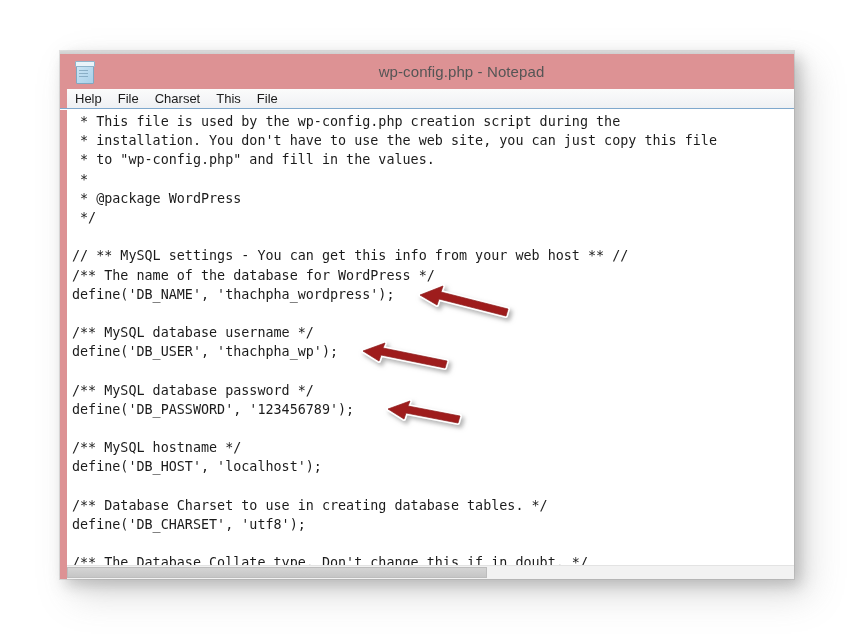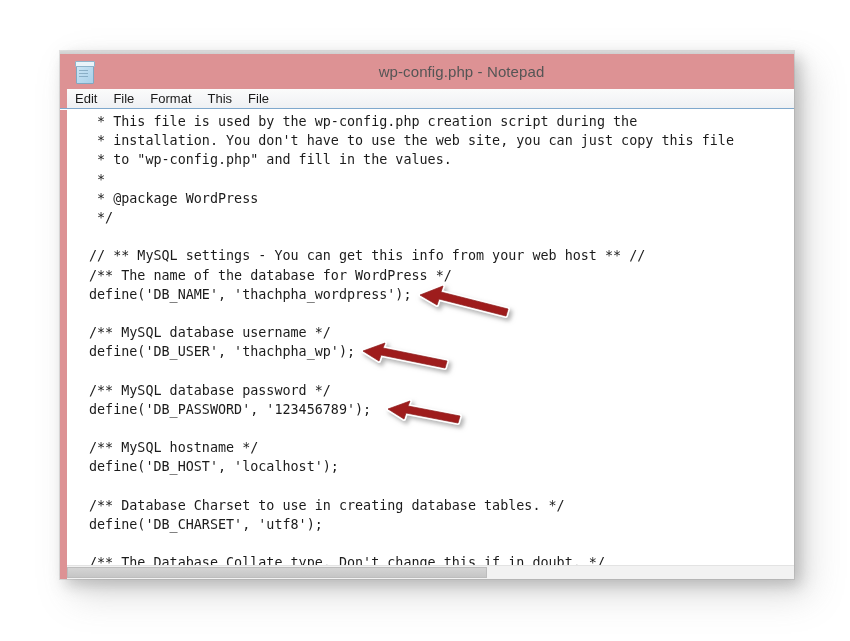--- a/index.html
+++ b/index.html
@@ -157,21 +157,21 @@
     background: #ffffff;
     overflow: hidden;
     padding-top: 2px;
   }
   #code-lines {
     font-family: "DejaVu Sans Mono", monospace;
     font-size: 13.4px;
     line-height: 19.2px;
     color: #1b1b1b;
     white-space: pre;
-    padding-left: 22px;
+    padding-left: 5px;
     letter-spacing: 0px;
   }
   .code-line {
     height: 19.2px;
     white-space: pre;
   }
 
   
   #hscrollbar {
     position: absolute;
@@ -218,23 +218,23 @@
       <div class="pad-spine"></div>
       <div class="pad-line l1"></div>
       <div class="pad-line l2"></div>
       <div class="pad-line l3"></div>
     </div>
     <div id="title-text">wp-config.php - Notepad</div>
   </div>
 
   <div id="menu-bar">
     <div id="menu-left-edge"></div>
-    <div class="menu-item">Edit</div>
+    <div class="menu-item">Help</div>
     <div class="menu-item">File</div>
-    <div class="menu-item">Format</div>
+    <div class="menu-item">Charset</div>
     <div class="menu-item">This</div>
     <div class="menu-item">File</div>
   </div>
 
   <div id="left-strip"></div>
 
   <div id="text-area">
     <div id="code-lines"><div class="code-line"> * This file is used by the wp-config.php creation script during the</div><div class="code-line"> * installation. You don't have to use the web site, you can just copy this file</div><div class="code-line"> * to "wp-config.php" and fill in the values.</div><div class="code-line"> *</div><div class="code-line"> * @package WordPress</div><div class="code-line"> */</div><div class="code-line">&nbsp;</div><div class="code-line">// ** MySQL settings - You can get this info from your web host ** //</div><div class="code-line">/** The name of the database for WordPress */</div><div class="code-line">define('DB_NAME', 'thachpha_wordpress');</div><div class="code-line">&nbsp;</div><div class="code-line">/** MySQL database username */</div><div class="code-line">define('DB_USER', 'thachpha_wp');</div><div class="code-line">&nbsp;</div><div class="code-line">/** MySQL database password */</div><div class="code-line">define('DB_PASSWORD', '123456789');</div><div class="code-line">&nbsp;</div><div class="code-line">/** MySQL hostname */</div><div class="code-line">define('DB_HOST', 'localhost');</div><div class="code-line">&nbsp;</div><div class="code-line">/** Database Charset to use in creating database tables. */</div><div class="code-line">define('DB_CHARSET', 'utf8');</div><div class="code-line">&nbsp;</div><div class="code-line">/** The Database Collate type. Don't change this if in doubt. */</div></div>
   </div>
 

